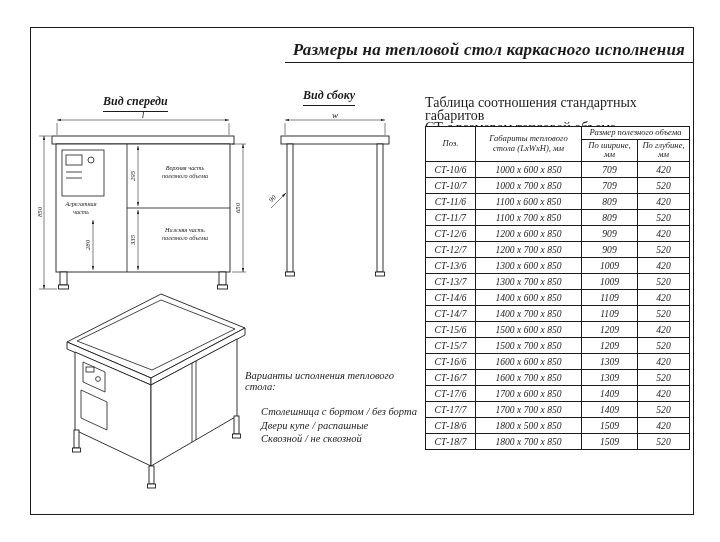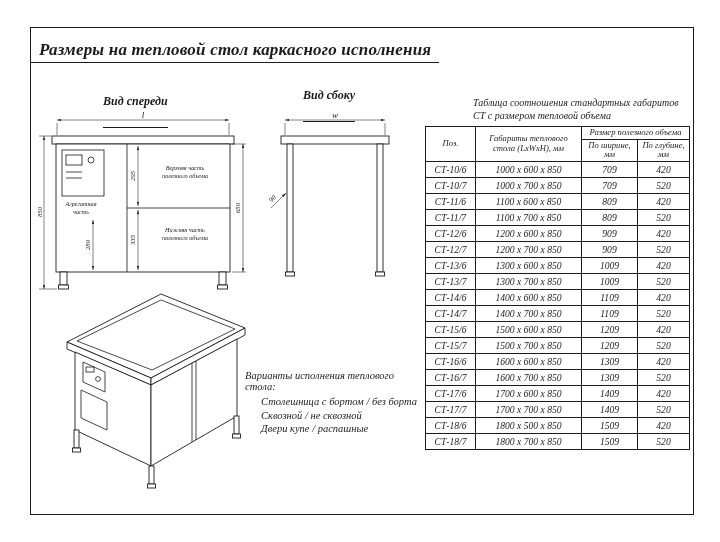--- a/index.html
+++ b/index.html
@@ -1,46 +1,46 @@
 <!DOCTYPE html>
 <html><head>
 <meta charset="utf-8">
 <style>
   * { margin:0; padding:0; box-sizing:border-box; }
   html,body { width:720px; height:542px; background:#fff; overflow:hidden; }
   body { font-family:"Liberation Serif", serif; color:#1b1b1b; position:relative; }
   .frame { position:absolute; left:30px; top:27px; width:664px; height:488px; border:1.6px solid #1b1b1b; background:#fff; }
 
-  .title-wrap { position:absolute; top:12px; left:0; right:0; text-align:left; }
+  .title-wrap { position:absolute; top:12px; left:0; right:0; text-align:right; }
   .title-wrap span { display:inline-block; font-style:italic; font-weight:600; font-size:17px; border-bottom:1.3px solid #1b1b1b; padding:0 8px 2px; letter-spacing:.2px; }
 
-  .view-label { position:absolute; font-style:italic; font-weight:600; font-size:12px; border-bottom:1px solid #1b1b1b; padding-bottom:18px; }
+  .view-label { position:absolute; font-style:italic; font-weight:600; font-size:12px; border-bottom:1px solid #1b1b1b; padding-bottom:2px; }
   .vl-front { left:72px; top:66px; }
   .vl-side  { left:272px; top:60px; }
 
   svg.drawing { position:absolute; overflow:visible; }
   .svg-front { left:4px;  top:84px; }
   .svg-side  { left:236px; top:84px; }
   .svg-iso   { left:6px;  top:250px; }
 
   svg text { font-family:"Liberation Serif", serif; font-style:italic; fill:#1b1b1b; }
   .t9 { font-size:9px; }
   .t7 { font-size:6.8px; }
   .t6 { font-size:6.2px; }
   .sh { fill:#fff; stroke:#1b1b1b; stroke-width:.9; }
   .ln { fill:none; stroke:#1b1b1b; stroke-width:.8; }
   .ext { stroke:#1b1b1b; stroke-width:.55; }
   .dim { stroke:#1b1b1b; stroke-width:.55; marker-start:url(#arr); marker-end:url(#arr); }
   .dimA { stroke:#1b1b1b; stroke-width:.55; marker-end:url(#arr); }
 
   .options { position:absolute; left:214px; top:342px; width:178px; font-style:italic; font-size:10.5px; }
-  .opt-title { margin-bottom:3px; }
+  .opt-title { margin-bottom:13px; }
   .opt-item { line-height:13.5px;margin-left:16px; }
 
-  .tbl-caption { position:absolute; left:394px; top:69px; font-style:italic; font-size:10px; line-height:12.5px;margin-left:48px; }
+  .tbl-caption { position:absolute; left:394px; top:69px; font-size:14px; line-height:12.5px; }
 
   table.spec { position:absolute; left:394px; top:98px; border-collapse:collapse; table-layout:fixed; font-style:italic; background:#fff; }
   .spec th, .spec td { border:1px solid #1b1b1b; text-align:center; vertical-align:middle; font-weight:400; }
   .spec th { font-size:8.6px; line-height:9.6px; padding:1px 2px; }
   .spec td { font-size:9.6px; height:16px; padding:0 2px; white-space:nowrap; }
   .c-pos{width:50px;} .c-dims{width:106px;} .c-w{width:56px;} .c-d{width:52px;}
 </style>
 </head>
 <body>
 
@@ -159,22 +159,22 @@
       <rect class="sh" x="37" y="152" width="5" height="18"></rect>
       <rect class="sh" x="35.5" y="170" width="8" height="4"></rect>
       <rect class="sh" x="197" y="138" width="5" height="18"></rect>
       <rect class="sh" x="195.5" y="156" width="8" height="4"></rect>
     </g>
   </svg>
 
   <div class="options">
     <div class="opt-title">Варианты исполнения теплового стола:</div>
     <div class="opt-item">Столешница с бортом / без борта</div>
+    <div class="opt-item">Двери купе / распашные</div>
     <div class="opt-item">Сквозной / не сквозной</div>
-    <div class="opt-item">Двери купе / распашные</div>
   </div>
 
   <div class="tbl-caption">
     <div>Таблица соотношения стандартных габаритов</div>
     <div>СТ с размером тепловой объема</div>
   </div>
 
   <table class="spec">
     <colgroup>
       <col class="c-pos">

